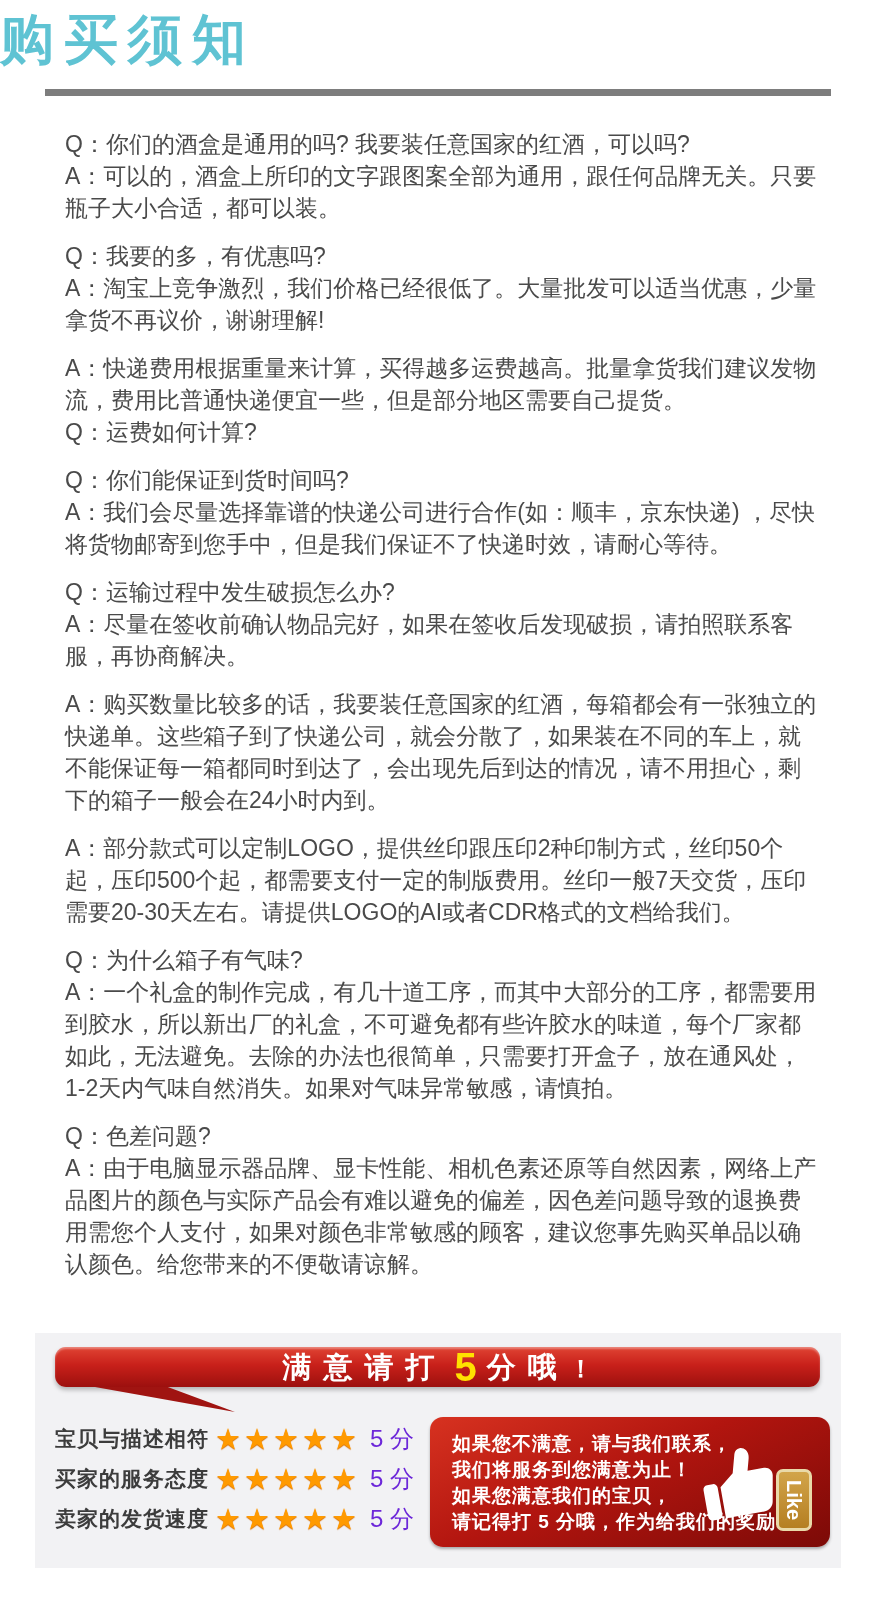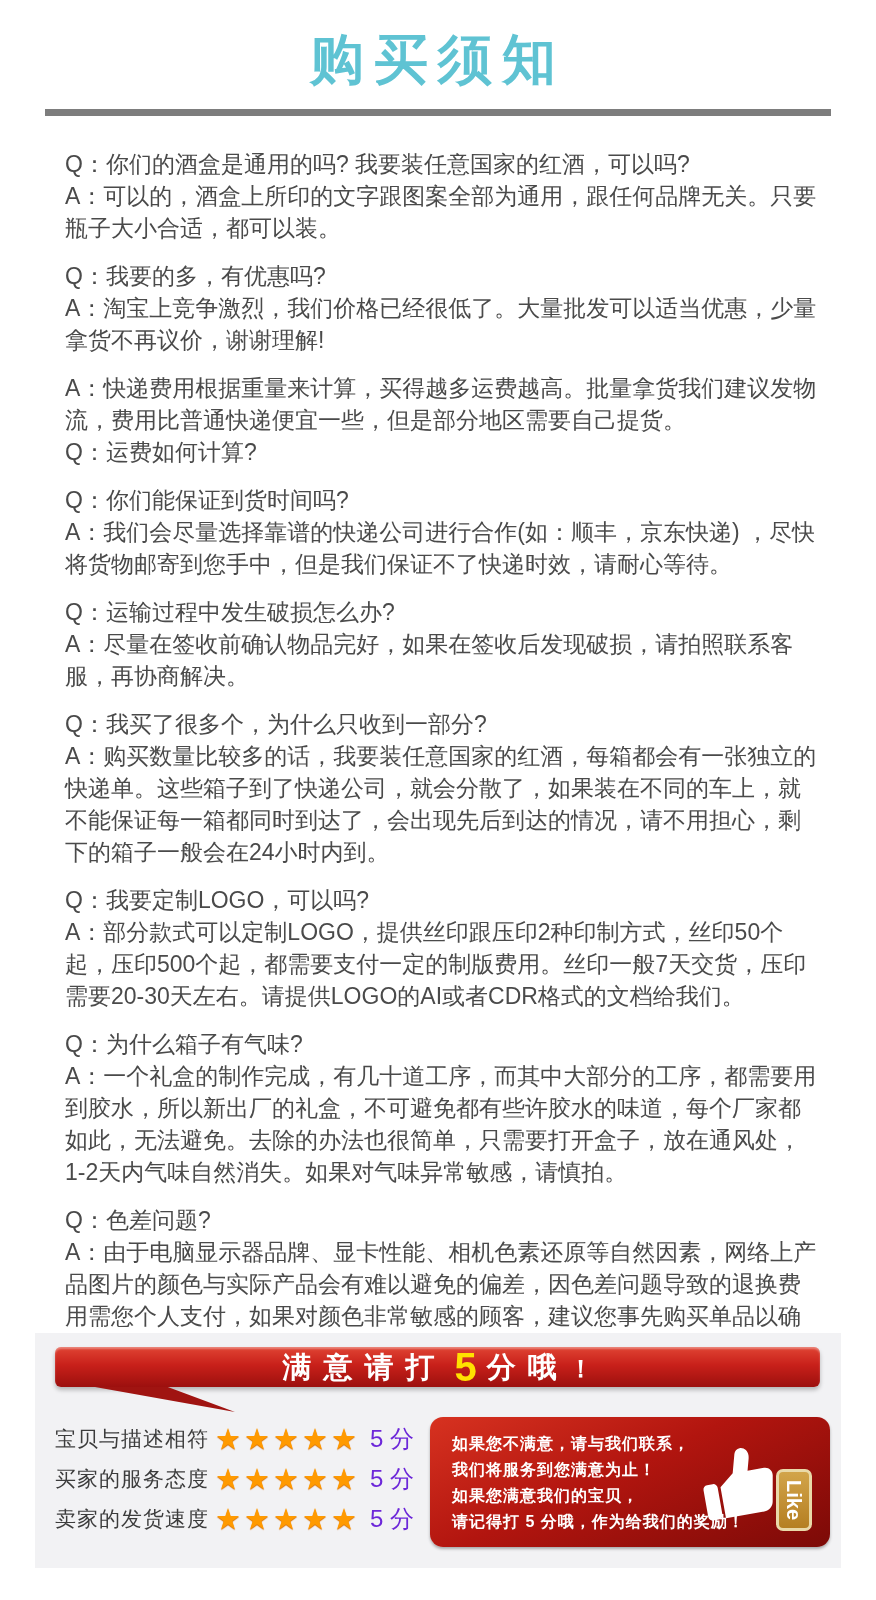--- a/index.html
+++ b/index.html
@@ -2,73 +2,73 @@
 <html><head>
 <meta charset="utf-8">
 <style>
   * { margin:0; padding:0; box-sizing:border-box; }
   html,body { width:876px; }
   body {
     height:1600px; background:#ffffff; overflow:hidden;
     font-family:"Liberation Sans","DejaVu Sans",sans-serif;
   }
   
-  .header { padding-top:24px; text-align:center;border-radius:22px; }
+  .header { padding-top:4px; text-align:left;border-radius:22px; }
   .page-title {
     font-size:54px; font-weight:900; color:#5fc3d3; letter-spacing:10px;
   }
   .divider { height:7px; background:#7d7d7d; margin:12px 45px 0 45px; }
 
   
   .faq { padding:32px 58px 0 65px; color:#4a4a4a; }
   .faq-item { margin-bottom:16px; }
   .faq-item p { font-size:23px; line-height:32px; }
 
   
   .panel {
     position:absolute; left:35px; top:1333px; width:806px; height:235px;
     background:#f2f2f4;
   }
   .banner {
     position:absolute; left:20px; top:14px; width:765px; height:40px;
-    border-radius:6px;
+    border-radius:11px;
     background:linear-gradient(#e04433 0%, #c8201a 45%, #9c100e 100%);
     box-shadow:0 3px 4px rgba(0,0,0,.25), inset 0 2px 2px rgba(255,255,255,.35);
     text-align:center; white-space:nowrap; line-height:40px;
   }
   .banner-text { color:#ffffff; font-size:29px; font-weight:bold; letter-spacing:12px; }
   .banner-five {
     color:#ffe100; font-size:40px; font-weight:900; letter-spacing:6px;
     vertical-align:-4px; padding:0 4px 0 8px;
   }
   .banner-excl { color:#ffffff; font-size:24px; font-weight:bold; letter-spacing:0; }
   .banner-tail {
     position:absolute; left:60px; top:54px; width:140px; height:25px;
     background:#a01411; clip-path:polygon(0 0, 52% 0, 100% 100%);
   }
 
   
   .ratings { position:absolute; left:20px; top:86px; }
   .rating-row { display:flex; align-items:center; height:40px; }
-  .rating-label { font-size:21px; color:#3c3c3c; width:160px; letter-spacing:1px; }
+  .rating-label { font-size:21px; color:#3c3c3c; width:160px; letter-spacing:1px;font-weight:bold; }
   .rating-stars {
     font-size:29px; letter-spacing:3px; margin-right:10px;
     color:#ff9a00; text-shadow:0 1px 1px #d86f00;
   }
   .rating-score { font-size:24px; color:#6d28d9; }
 
   
   .promise-box {
     position:absolute; left:395px; top:84px; width:400px; height:130px;
     border-radius:13px;
     background:linear-gradient(155deg, #d73220 0%, #b2150f 45%, #7c0a07 100%);
     box-shadow:0 2px 3px rgba(0,0,0,.3);
     padding:14px 18px 0 22px; color:#ffffff;
   }
-  .promise-box p { font-size:16px; line-height:26px; font-weight:bold; letter-spacing:1px; }
+  .promise-box p { font-size:19px; line-height:26px; font-weight:bold; letter-spacing:1px; }
   .thumb-wrap { position:absolute; right:18px; top:24px; width:120px; height:92px; }
   .thumb-icon { position:absolute; left:0; top:0; }
   .like-badge {
     position:absolute; right:0; top:28px; width:36px; height:62px;
     background:linear-gradient(#d2a44a,#b57f22);
     border:3px solid #e9d9a8; border-radius:7px;
     writing-mode:vertical-rl; text-align:center; line-height:30px;
     color:#ffffff; font-weight:900; font-size:20px;
   }
 </style>
@@ -95,25 +95,23 @@
   </div>
   <div class="faq-item">
     <p>Q：你们能保证到货时间吗?</p>
     <p>A：我们会尽量选择靠谱的快递公司进行合作(如：顺丰，京东快递) ，尽快将货物邮寄到您手中，但是我们保证不了快递时效，请耐心等待。</p>
   </div>
   <div class="faq-item">
     <p>Q：运输过程中发生破损怎么办?</p>
     <p>A：尽量在签收前确认物品完好，如果在签收后发现破损，请拍照联系客服，再协商解决。</p>
   </div>
   <div class="faq-item">
-    <p>Q：我买了很多个，为什么只收到一部分?</p>
     <p>A：购买数量比较多的话，我要装任意国家的红酒，每箱都会有一张独立的快递单。这些箱子到了快递公司，就会分散了，如果装在不同的车上，就不能保证每一箱都同时到达了，会出现先后到达的情况，请不用担心，剩下的箱子一般会在24小时内到。</p>
   </div>
   <div class="faq-item">
-    <p>Q：我要定制LOGO，可以吗?</p>
     <p>A：部分款式可以定制LOGO，提供丝印跟压印2种印制方式，丝印50个起，压印500个起，都需要支付一定的制版费用。丝印一般7天交货，压印需要20-30天左右。请提供LOGO的AI或者CDR格式的文档给我们。</p>
   </div>
   <div class="faq-item">
     <p>Q：为什么箱子有气味?</p>
     <p>A：一个礼盒的制作完成，有几十道工序，而其中大部分的工序，都需要用到胶水，所以新出厂的礼盒，不可避免都有些许胶水的味道，每个厂家都如此，无法避免。去除的办法也很简单，只需要打开盒子，放在通风处，1-2天内气味自然消失。如果对气味异常敏感，请慎拍。</p>
   </div>
   <div class="faq-item">
     <p>Q：色差问题?</p>
     <p>A：由于电脑显示器品牌、显卡性能、相机色素还原等自然因素，网络上产品图片的颜色与实际产品会有难以避免的偏差，因色差问题导致的退换费用需您个人支付，如果对颜色非常敏感的顾客，建议您事先购买单品以确认颜色。给您带来的不便敬请谅解。</p>
   </div>

